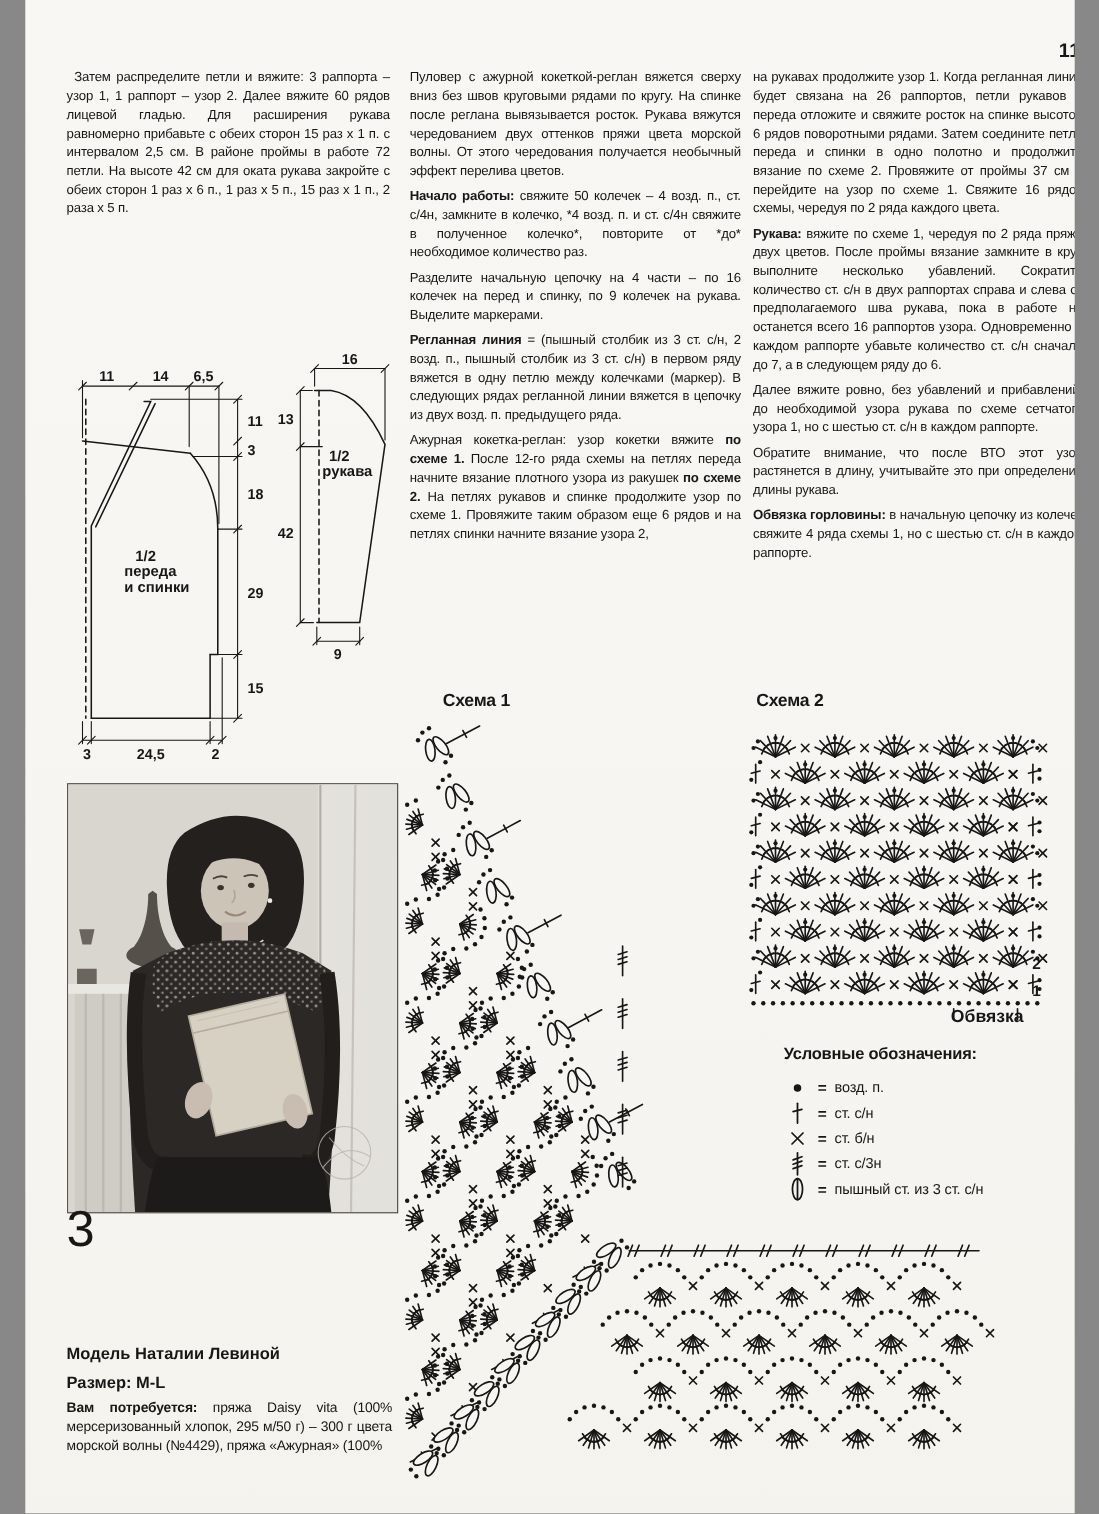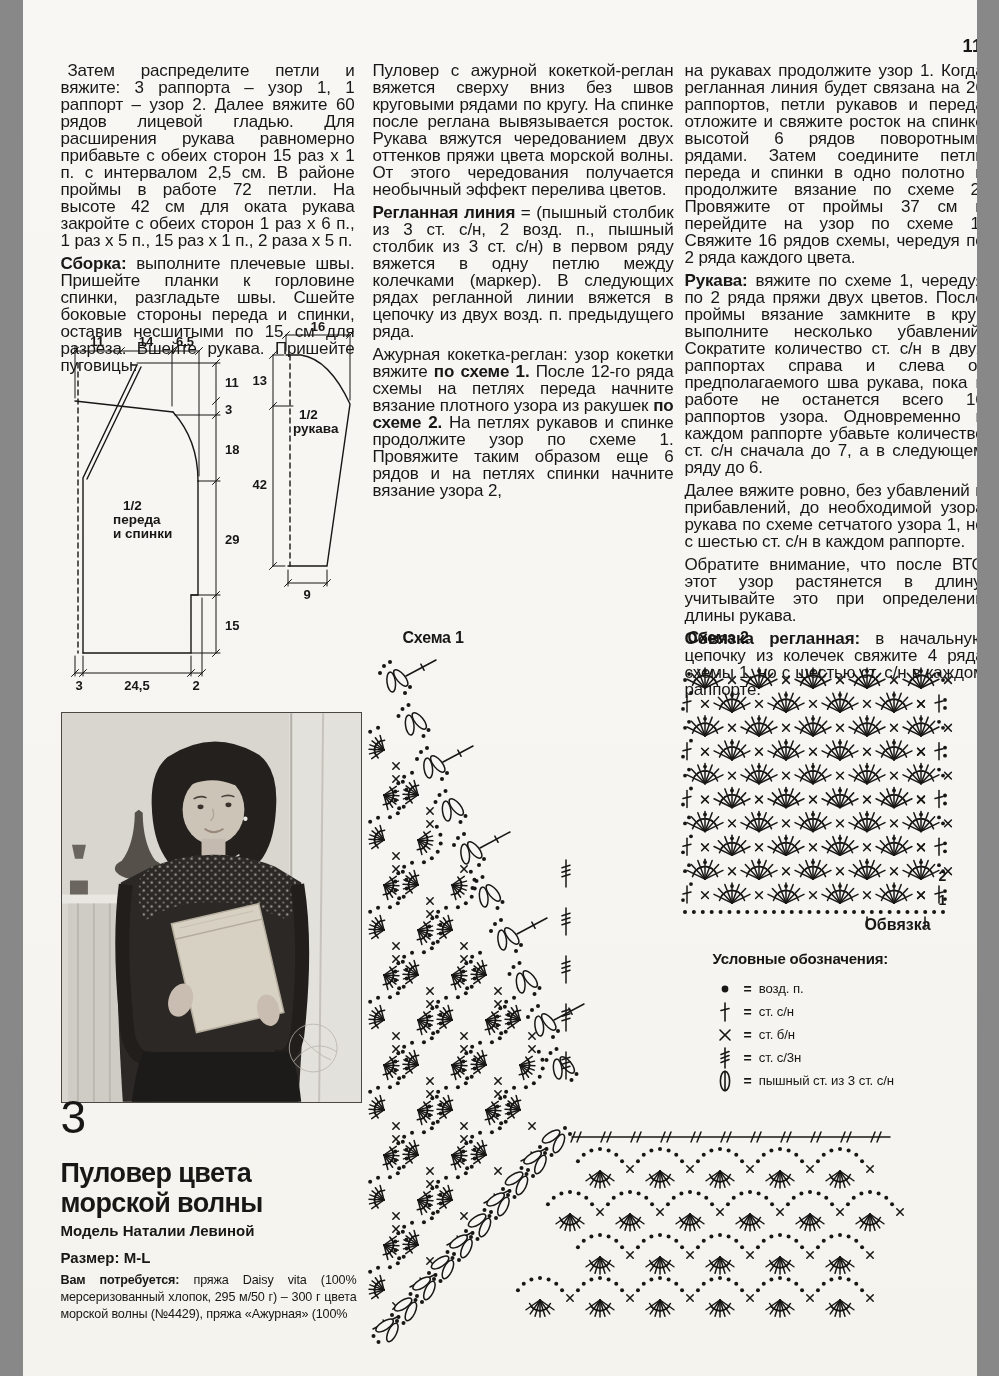--- a/index.html
+++ b/index.html
@@ -3,21 +3,21 @@
 <meta charset="utf-8">
 <style>
   html,body{margin:0;padding:0;background:#888;}
   .page{
     position:relative;width:954px;height:1376px;margin:0 auto;
     background:linear-gradient(180deg,#f8f7f4 0%,#f6f5f1 60%,#f4f3ee 100%);
     font-family:"Liberation Sans",sans-serif;color:#181715;overflow:hidden;
   }
   .abs{position:absolute;}
   .pagenum{left:880px;top:36px;width:80px;text-align:right;font-size:18px;font-weight:700;letter-spacing:.5px;}
-  .col{position:absolute;text-align:justify;font-size:17px;line-height:17px;letter-spacing:-.15px;}
+  .col{position:absolute;text-align:justify;font-size:12px;line-height:17px;letter-spacing:-.15px;}
   .col p{margin:0 0 6px 0;}
   .col .b, .b{font-weight:700;}
   .ind{text-indent:7px;}
   #col1{left:38px;top:62px;width:294px;}
   #col2{left:350px;top:62px;width:301px;}
   #col3{left:662px;top:62px;width:300px;}
   .schema-label{font-size:16px;font-weight:700;letter-spacing:-.2px;}
   #schema1-label{left:352px;top:629px;margin-left:28px;}
   #schema2-label{left:665px;top:629px;}
   #schematic{left:30px;top:318px;width:330px;height:400px;}
@@ -45,21 +45,20 @@
 </style>
 </head>
 <body>
 
 <div class="page">
 
   <div class="abs pagenum">11</div>
 
   <div id="col1" class="col">
     <p class="ind"><span>Затем распределите петли и вяжите: 3 раппорта – узор 1, 1 раппорт – узор 2. Далее вяжите 60 рядов лицевой гладью. Для расширения рукава равномерно прибавьте с обеих сторон 15 раз х 1 п. с интервалом 2,5 см. В районе проймы в работе 72 петли. На высоте 42 см для оката рукава закройте с обеих сторон 1 раз х 6 п., 1 раз х 5 п., 15 раз х 1 п., 2 раза х 5 п.</span></p>
-    <p><span class="b">Сборка:</span><span> выполните плечевые швы. Пришейте планки к горловине спинки, разгладьте швы. Сшейте боковые стороны переда и спинки, оставив несшитыми по 15 см для разреза. Вшейте рукава. Пришейте пуговицы.</span></p>
   </div>
 
   <svg id="schematic" class="abs" viewBox="0 0 330 400">
     <g stroke="#181715" stroke-width="1.4" fill="none" stroke-linecap="round">
 
       <path d="M25,45 V335" stroke-dasharray="5 4"></path>
       <path d="M78,47 H84 L30,160 L30,335"></path>
       <path d="M88,49 L34,161"></path>
       <path d="M22,83 L120,94"></path>
       <path d="M120,94 C138,114 145,138 145,163"></path>
@@ -154,37 +153,38 @@
     <ellipse cx="119" cy="288" rx="12" ry="17" fill="#c8bdb0" transform="rotate(18 119 288)"></ellipse>
     <ellipse cx="207" cy="298" rx="11" ry="16" fill="#c8bdb0" transform="rotate(-14 207 298)"></ellipse>
     <path d="M70,390 q5,-38 12,-50 l146,0 q8,12 12,50 z" fill="#1d1b19"></path>
     <g stroke="#b8b3aa" fill="none" opacity=".8">
       <circle cx="252" cy="336" r="24"></circle>
       <path d="M232,350 q20,-26 44,-10 M238,322 q16,20 32,26"></path>
     </g>
   </svg>
 
   <div id="item-number" class="abs">3</div>
-  <div id="item-title" class="abs">Пуловер цвета морской волны</div>
   <div id="item-model" class="abs">Модель Наталии Левиной</div>
   <div id="item-size" class="abs">Размер: M-L</div>
   <div id="materials" class="abs"><span class="b">Вам потребуется:</span><span> пряжа Daisy vita (100% мерсеризованный хлопок, 295 м/50 г) – 300 г цвета морской волны (№4429), пряжа «Ажурная» (100%</span></div>
 
   <div id="col2" class="col">
     <p><span>Пуловер с ажурной кокеткой-реглан вяжется сверху вниз без швов круговыми рядами по кругу. На спинке после реглана вывязывается росток. Рукава вяжутся чередованием двух оттенков пряжи цвета морской волны. От этого чередования получается необычный эффект перелива цветов.</span></p>
+    <p><span class="b">Начало работы:</span><span> свяжите 50 колечек – 4 возд. п., ст. с/4н, замкните в колечко, *4 возд. п. и ст. с/4н свяжите в полученное колечко*, повторите от *до* необходимое количество раз.</span></p>
+    <p><span>Разделите начальную цепочку на 4 части – по 16 колечек на перед и спинку, по 9 колечек на рукава. Выделите маркерами.</span></p>
     <p><span class="b">Регланная линия</span><span> = (пышный столбик из 3 ст. с/н, 2 возд. п., пышный столбик из 3 ст. с/н) в первом ряду вяжется в одну петлю между колечками (маркер). В следующих рядах регланной линии вяжется в цепочку из двух возд. п. предыдущего ряда.</span></p>
     <p><span>Ажурная кокетка-реглан: узор кокетки вяжите </span><span class="b">по схеме 1.</span><span> После 12-го ряда схемы на петлях переда начните вязание плотного узора из ракушек </span><span class="b">по схеме 2.</span><span> На петлях рукавов и спинке продолжите узор по схеме 1. Провяжите таким образом еще 6 рядов и на петлях спинки начните вязание узора 2,</span></p>
   </div>
 
   <div id="col3" class="col">
     <p><span>на рукавах продолжите узор 1. Когда регланная линия будет связана на 26 раппортов, петли рукавов и переда отложите и свяжите росток на спинке высотой 6 рядов поворотными рядами. Затем соедините петли переда и спинки в одно полотно и продолжите вязание по схеме 2. Провяжите от проймы 37 см и перейдите на узор по схеме 1. Свяжите 16 рядов схемы, чередуя по 2 ряда каждого цвета.</span></p>
     <p><span class="b">Рукава:</span><span> вяжите по схеме 1, чередуя по 2 ряда пряжи двух цветов. После проймы вязание замкните в круг, выполните несколько убавлений. Сократите количество ст. с/н в двух раппортах справа и слева от предполагаемого шва рукава, пока в работе не останется всего 16 раппортов узора. Одновременно в каждом раппорте убавьте количество ст. с/н сначала до 7, а в следующем ряду до 6.</span></p>
     <p><span>Далее вяжите ровно, без убавлений и прибавлений, до необходимой узора рукава по схеме сетчатого узора 1, но с шестью ст. с/н в каждом раппорте.</span></p>
     <p><span>Обратите внимание, что после ВТО этот узор растянется в длину, учитывайте это при определении длины рукава.</span></p>
-    <p><span class="b">Обвязка регланная:</span><span> в начальную цепочку из колечек свяжите 4 ряда схемы 1, но с шестью ст. с/н в каждом раппорте.</span></p>
+    <p><span class="b">Обвязка горловины:</span><span> в начальную цепочку из колечек свяжите 4 ряда схемы 1, но с шестью ст. с/н в каждом раппорте.</span></p>
   </div>
 
   <div id="schema1-label" class="abs schema-label">Схема 1</div>
   <div id="schema2-label" class="abs schema-label">Схема 2</div>
 
   <svg id="schema1" class="abs" viewBox="0 0 540 706">
       <g stroke="#181715" stroke-width="1.5" fill="none" stroke-linecap="round">
         <g transform="translate(16 100) rotate(-70)">
           <line x1="0" y1="0" x2="-12.287280664334878" y2="-8.603646545265692"></line>
           <line x1="-9.453558608210972" y1="-2.712974316339955" x2="-5.782669415564277" y2="-7.955547399789503"></line>

